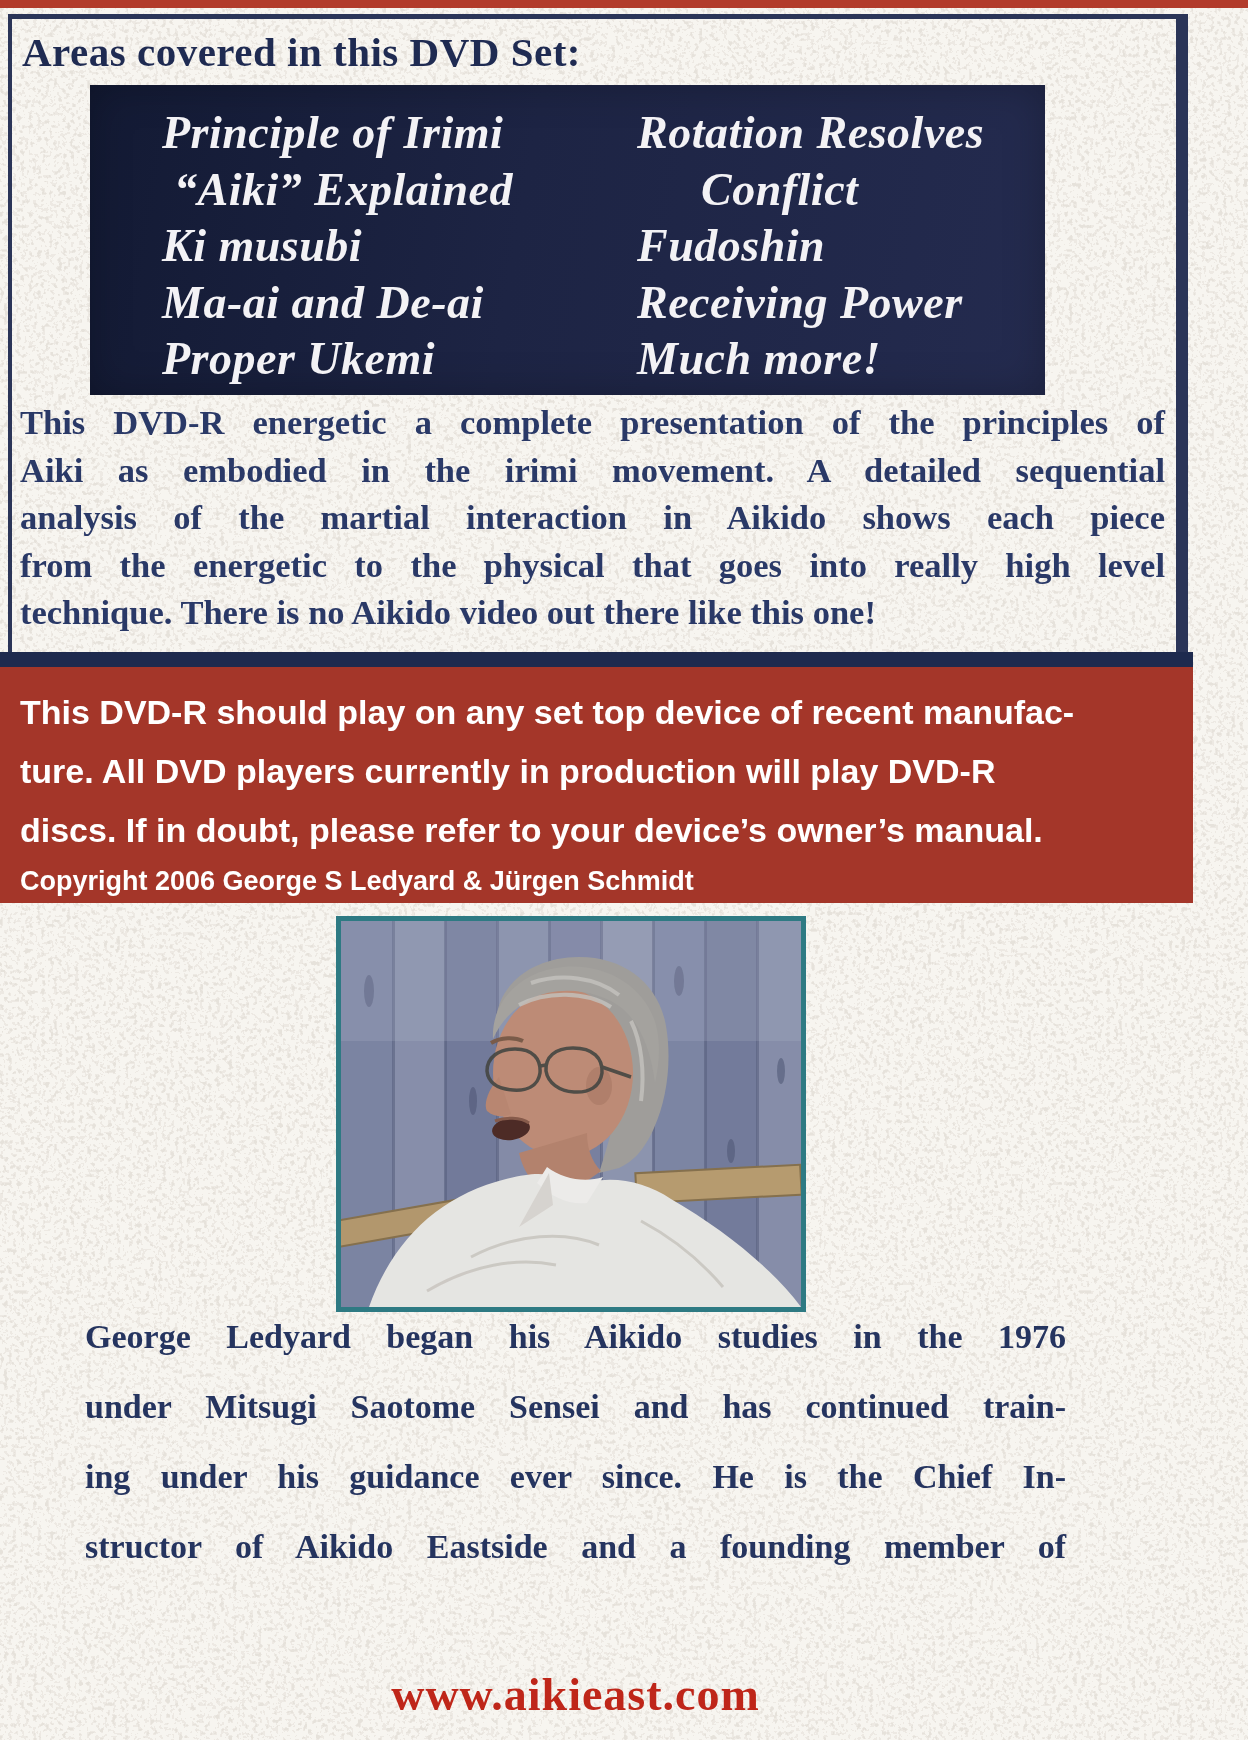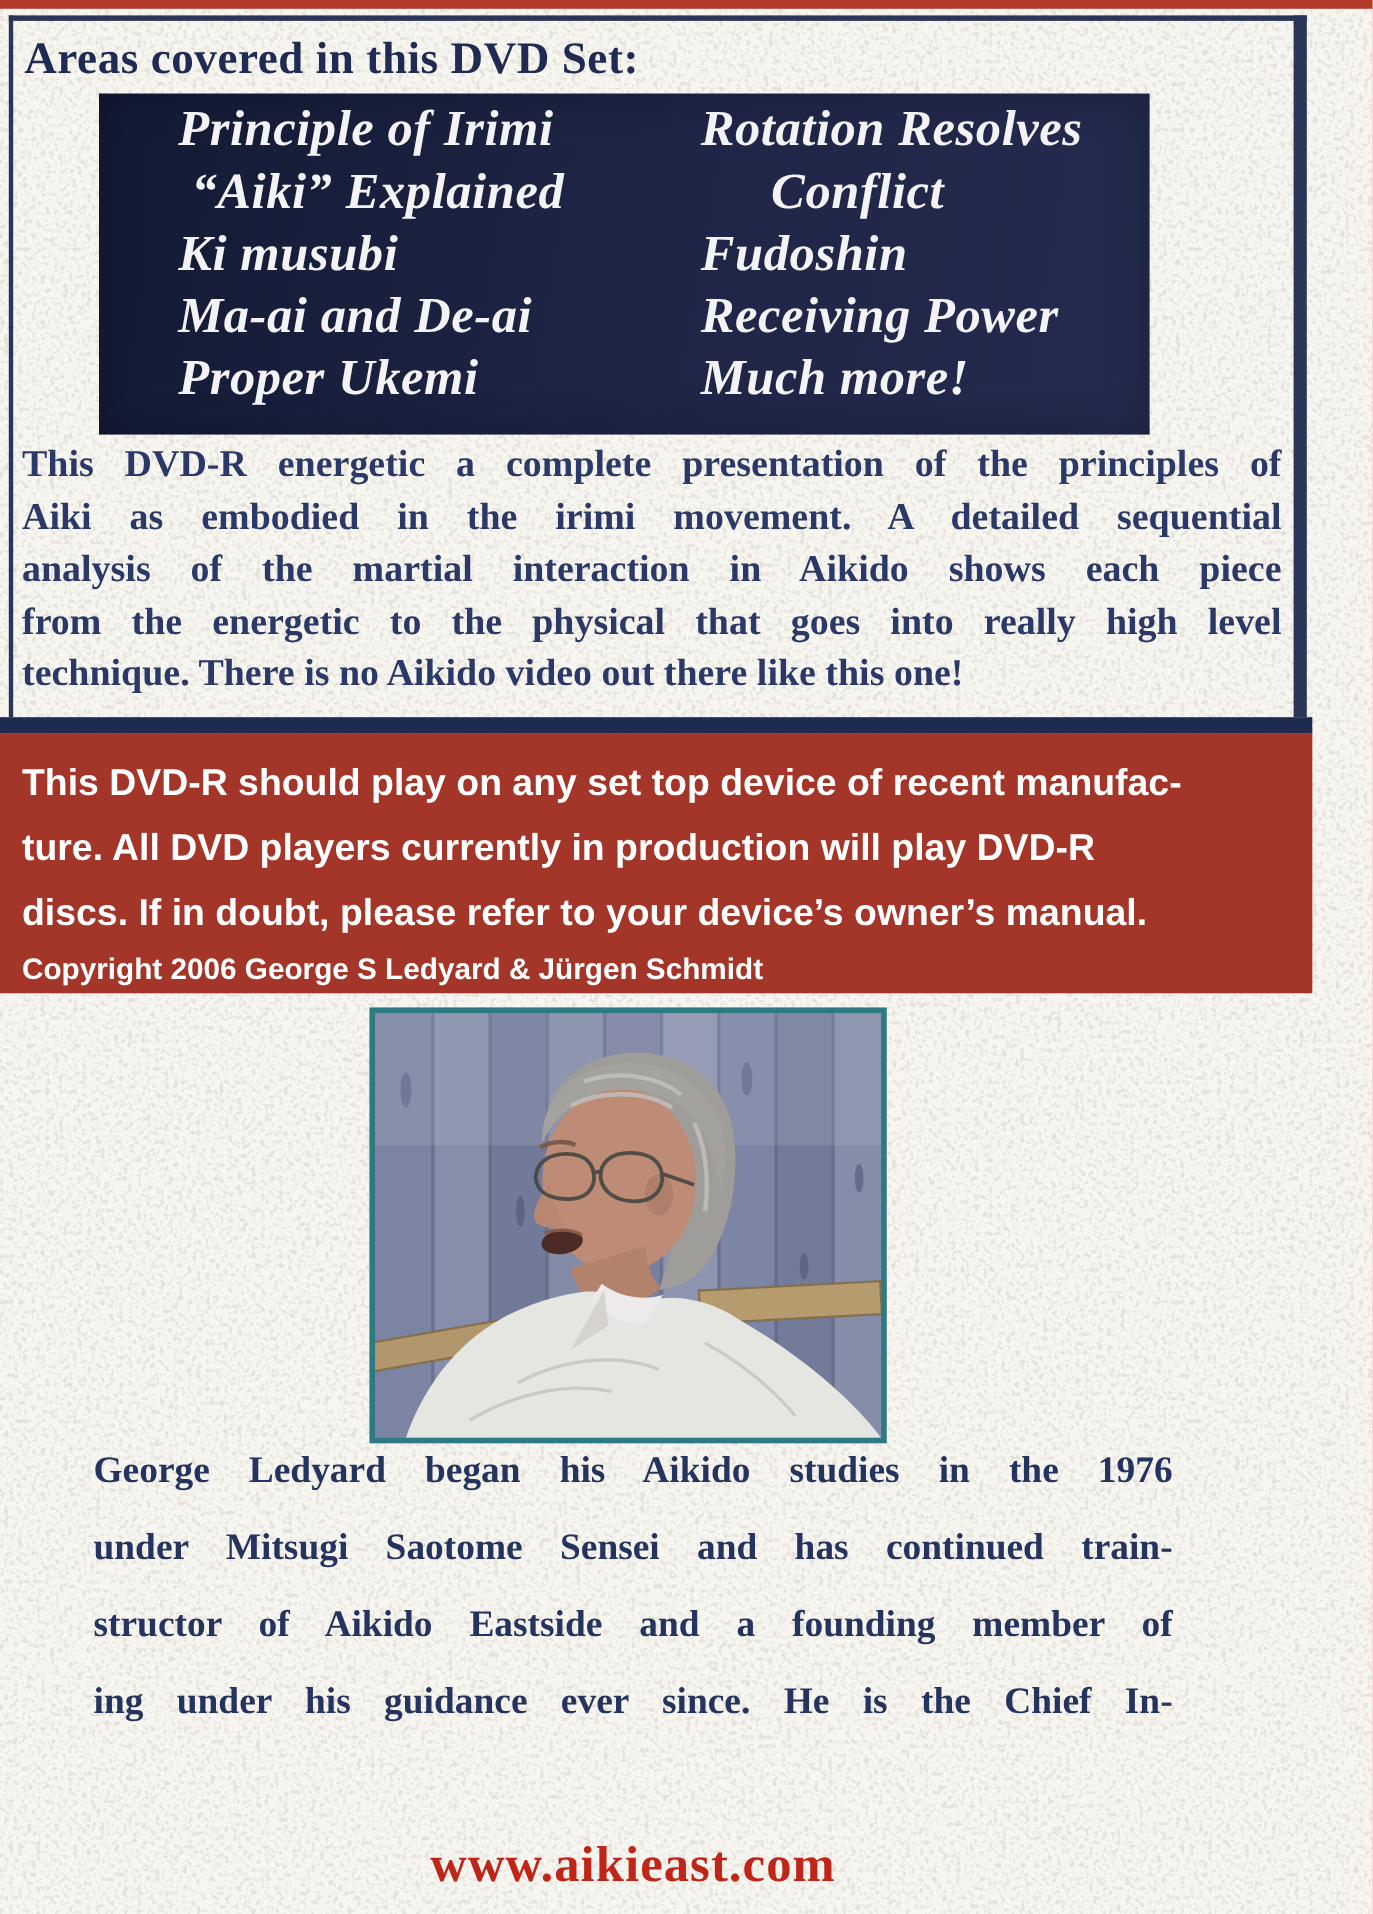--- a/index.html
+++ b/index.html
@@ -22,21 +22,21 @@
   .heading {
     position:absolute; left:22px; top:28px; z-index:3;
     font-size:41px; font-weight:bold; color:#1f2b52; letter-spacing:0.5px;
   }
   .topics-panel {
     position:absolute; left:90px; top:85px; width:955px; height:310px; z-index:3;
     background:linear-gradient(100deg,#131a34 0%, #1d2444 45%, #242b4f 100%);
     box-shadow:inset 0 0 40px rgba(0,0,0,0.25);
   }
   .topics-col {
-    position:absolute; top:4px; color:#f3f2f5;
+    position:absolute; top:20px; color:#f3f2f5;
     font-style:italic; font-weight:bold; font-size:46px; line-height:56.5px;
     letter-spacing:0.5px; white-space:nowrap;
   }
   .col-left  { left:72px; }
   .col-right { left:547px; }
   .ind-sm { padding-left:12px; }
   .ind-lg { padding-left:64px; }
 
   .description {
     position:absolute; left:20px; top:399px; width:1145px; z-index:3;
@@ -197,19 +197,19 @@
           <path d="M300 300 C330 316 360 340 382 366"></path>
         </g>
         <rect x="0" y="0" width="460" height="386" fill="#6a7090" opacity="0.05"></rect>
       </g>
     </svg>
   </div>
 
   <div class="bio">
     <div class="jl">George Ledyard began his Aikido studies in the 1976</div>
     <div class="jl">under Mitsugi Saotome Sensei and has continued train-</div>
+    <div class="jl">ing under his guidance ever since. He is the Chief In-</div>
     <div class="jl">structor of Aikido Eastside and a founding member of</div>
-    <div class="jl">ing under his guidance ever since. He is the Chief In-</div>
   </div>
 
   <div class="website">www.aikieast.com</div>
 
 </div>
 
 </body></html>

